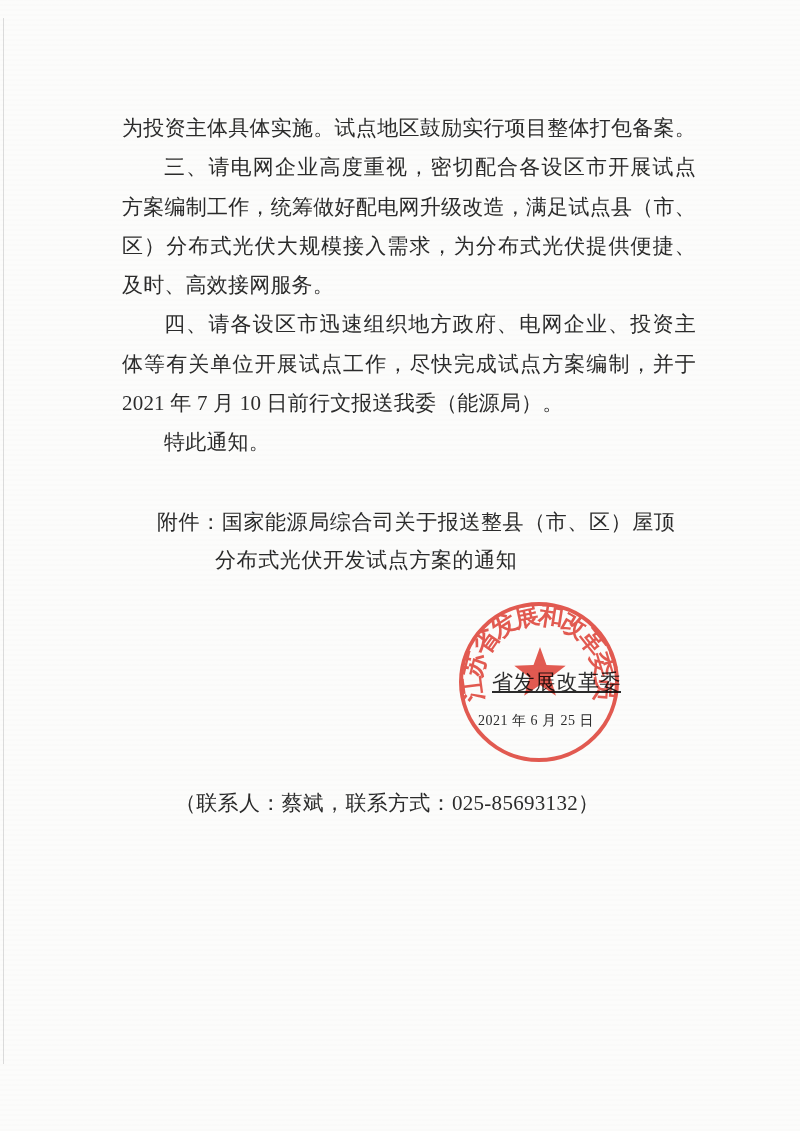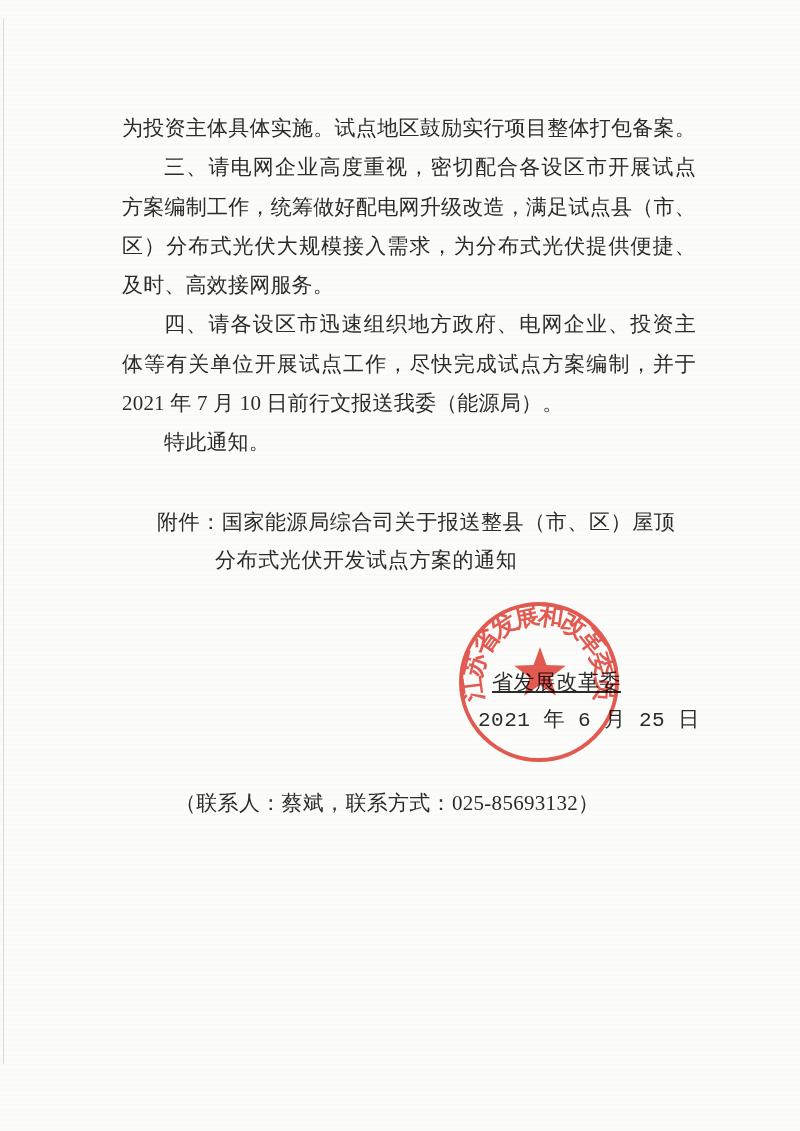--- a/index.html
+++ b/index.html
@@ -40,21 +40,21 @@
     position:absolute;left:157px;top:503px;
     font-size:21px;line-height:38px;letter-spacing:.6px;
   }
   .attachment .att2{padding-left:58px;}
   .sig-org{
     position:absolute;left:492px;top:670px;
     font-size:21px;line-height:24px;letter-spacing:.5px;z-index:1;text-decoration:underline;
   }
   .sig-date{
     position:absolute;left:478px;top:709px;
-    font-size:21px;line-height:24px;letter-spacing:.5px;z-index:1;font-family:Liberation Mono, monospace;
+    font-size:14px;line-height:24px;letter-spacing:.5px;z-index:1;
   }
   .contact{
     position:absolute;left:175px;top:791px;
     font-size:21px;line-height:24px;letter-spacing:.3px;
   }
   .seal{
     position:absolute;left:444px;top:587px;width:190px;height:190px;
     z-index:2;
     mix-blend-mode:multiply;
     opacity:.82;

